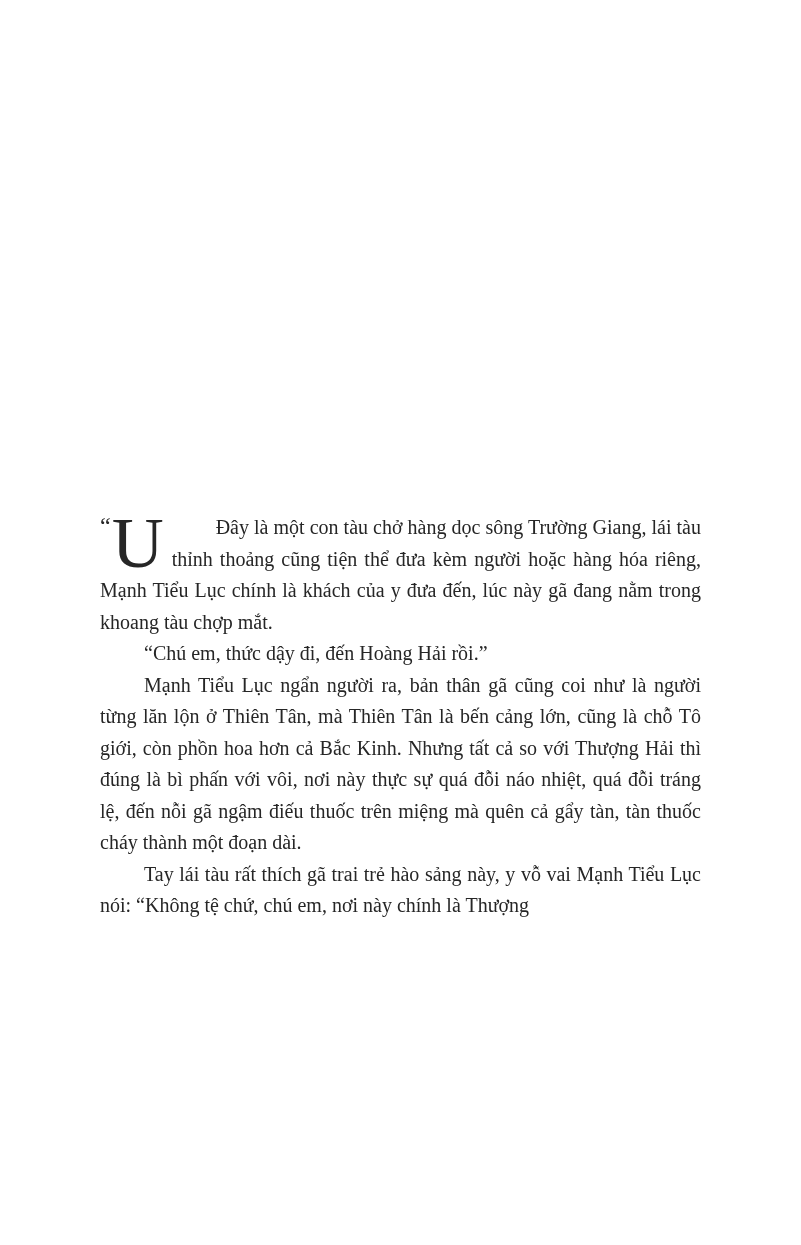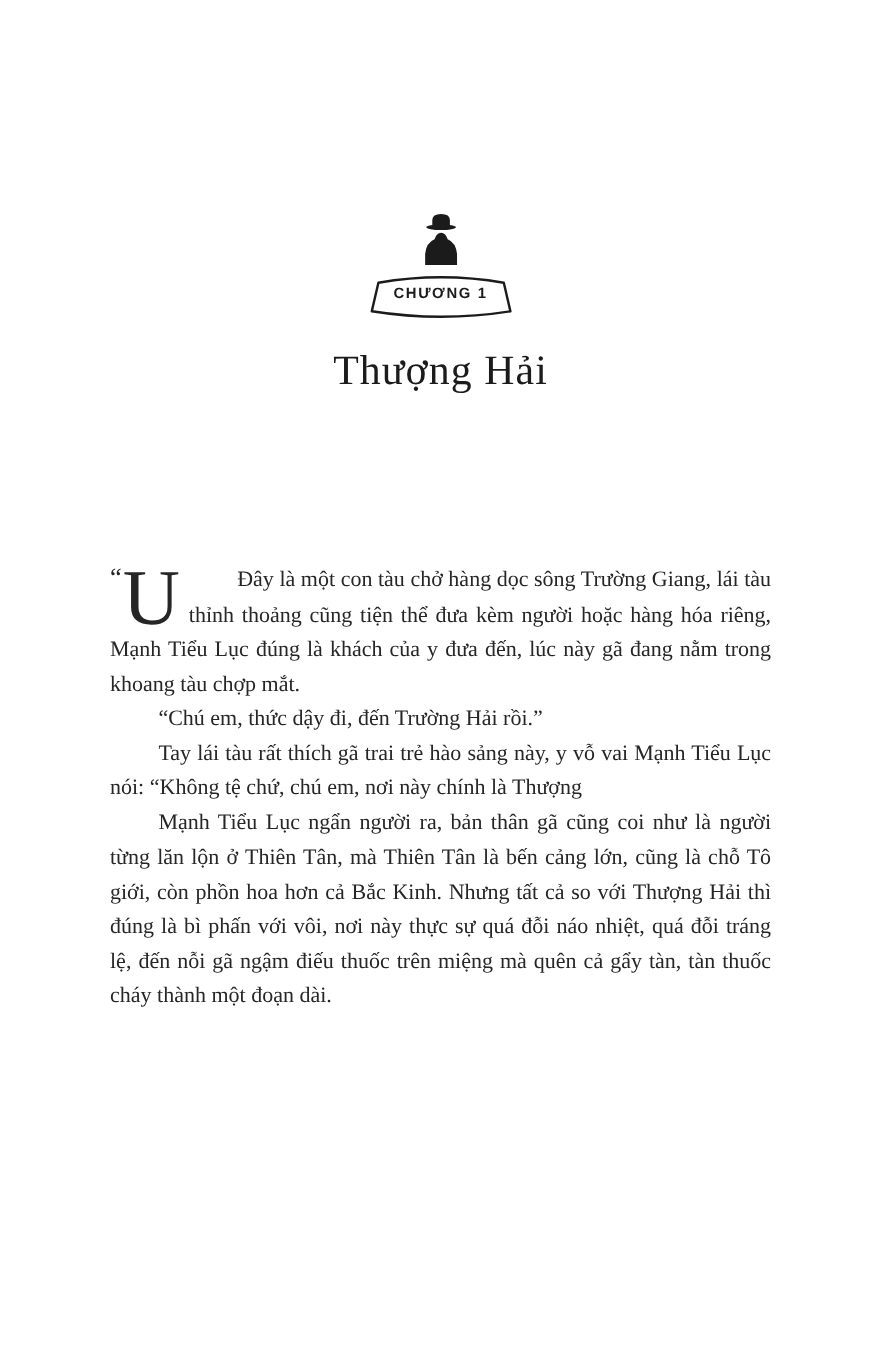--- a/index.html
+++ b/index.html
@@ -78,48 +78,27 @@
     line-height: 54px;
     padding: 4px 8px 0 0;
     color: #262626;
   }
 </style>
 </head>
 <body>
 
 <div class="page">
 
-  <div class="chapter-head">
-
-    <div class="figure-icon-wrap">
-      <svg width="40" height="50" viewBox="0 0 40 50" aria-hidden="true">
-        <g fill="#1b1b1b">
-          <path d="M12,14 L12,8 Q12,2.5 20,2.5 Q28,2.5 28,8 L28,14 Z"></path>
-          <ellipse cx="20" cy="14.6" rx="13.5" ry="2.6"></ellipse>
-          <path d="M5.5,49 L5.5,39 Q6.5,28.5 14,25.5 Q15.8,19.5 20,19.5 Q24.2,19.5 26,25.5 Q33.5,28.5 34.5,39 L34.5,49 Z"></path>
-        </g>
-      </svg>
-    </div>
-
-    <div class="banner-wrap">
-      <svg width="136" height="50" viewBox="0 0 136 50" aria-hidden="true">
-        <path d="M11,13 Q68,3 125,13 L131,39 Q68,49 5,39 Z" fill="#ffffff" stroke="#1b1b1b" stroke-width="2.2" stroke-linejoin="round"></path>
-      </svg>
-      <span class="banner-label">CHƯƠNG 1</span>
-    </div>
-
-    <h1 class="chapter-title">Thượng Hải</h1>
-  </div>
 
   <div class="body-text">
 
     <p class="first">
       <span class="open-quote">“</span><span class="drop-cap">U</span>
     </p>
 
-    <p>Đây là một con tàu chở hàng dọc sông Trường Giang, lái tàu thỉnh thoảng cũng tiện thể đưa kèm người hoặc hàng hóa riêng, Mạnh Tiểu Lục đúng là khách của y đưa đến, lúc này gã đang nằm trong khoang tàu chợp mắt.</p>
-    <p>“Chú em, thức dậy đi, đến Trường Hải rồi.”</p>
+    <p>Đây là một con tàu chở hàng dọc sông Trường Giang, lái tàu thỉnh thoảng cũng tiện thể đưa kèm người hoặc hàng hóa riêng, Mạnh Tiểu Lục chính là khách của y đưa đến, lúc này gã đang nằm trong khoang tàu chợp mắt.</p>
+    <p>“Chú em, thức dậy đi, đến Hoàng Hải rồi.”</p>
+    <p>Mạnh Tiểu Lục ngẩn người ra, bản thân gã cũng coi như là người từng lăn lộn ở Thiên Tân, mà Thiên Tân là bến cảng lớn, cũng là chỗ Tô giới, còn phồn hoa hơn cả Bắc Kinh. Nhưng tất cả so với Thượng Hải thì đúng là bì phấn với vôi, nơi này thực sự quá đỗi náo nhiệt, quá đỗi tráng lệ, đến nỗi gã ngậm điếu thuốc trên miệng mà quên cả gẩy tàn, tàn thuốc cháy thành một đoạn dài.</p>
     <p>Tay lái tàu rất thích gã trai trẻ hào sảng này, y vỗ vai Mạnh Tiểu Lục nói: “Không tệ chứ, chú em, nơi này chính là Thượng</p>
-    <p>Mạnh Tiểu Lục ngẩn người ra, bản thân gã cũng coi như là người từng lăn lộn ở Thiên Tân, mà Thiên Tân là bến cảng lớn, cũng là chỗ Tô giới, còn phồn hoa hơn cả Bắc Kinh. Nhưng tất cả so với Thượng Hải thì đúng là bì phấn với vôi, nơi này thực sự quá đỗi náo nhiệt, quá đỗi tráng lệ, đến nỗi gã ngậm điếu thuốc trên miệng mà quên cả gẩy tàn, tàn thuốc cháy thành một đoạn dài.</p>
 
   </div>
 
 </div>
 
 </body></html>

